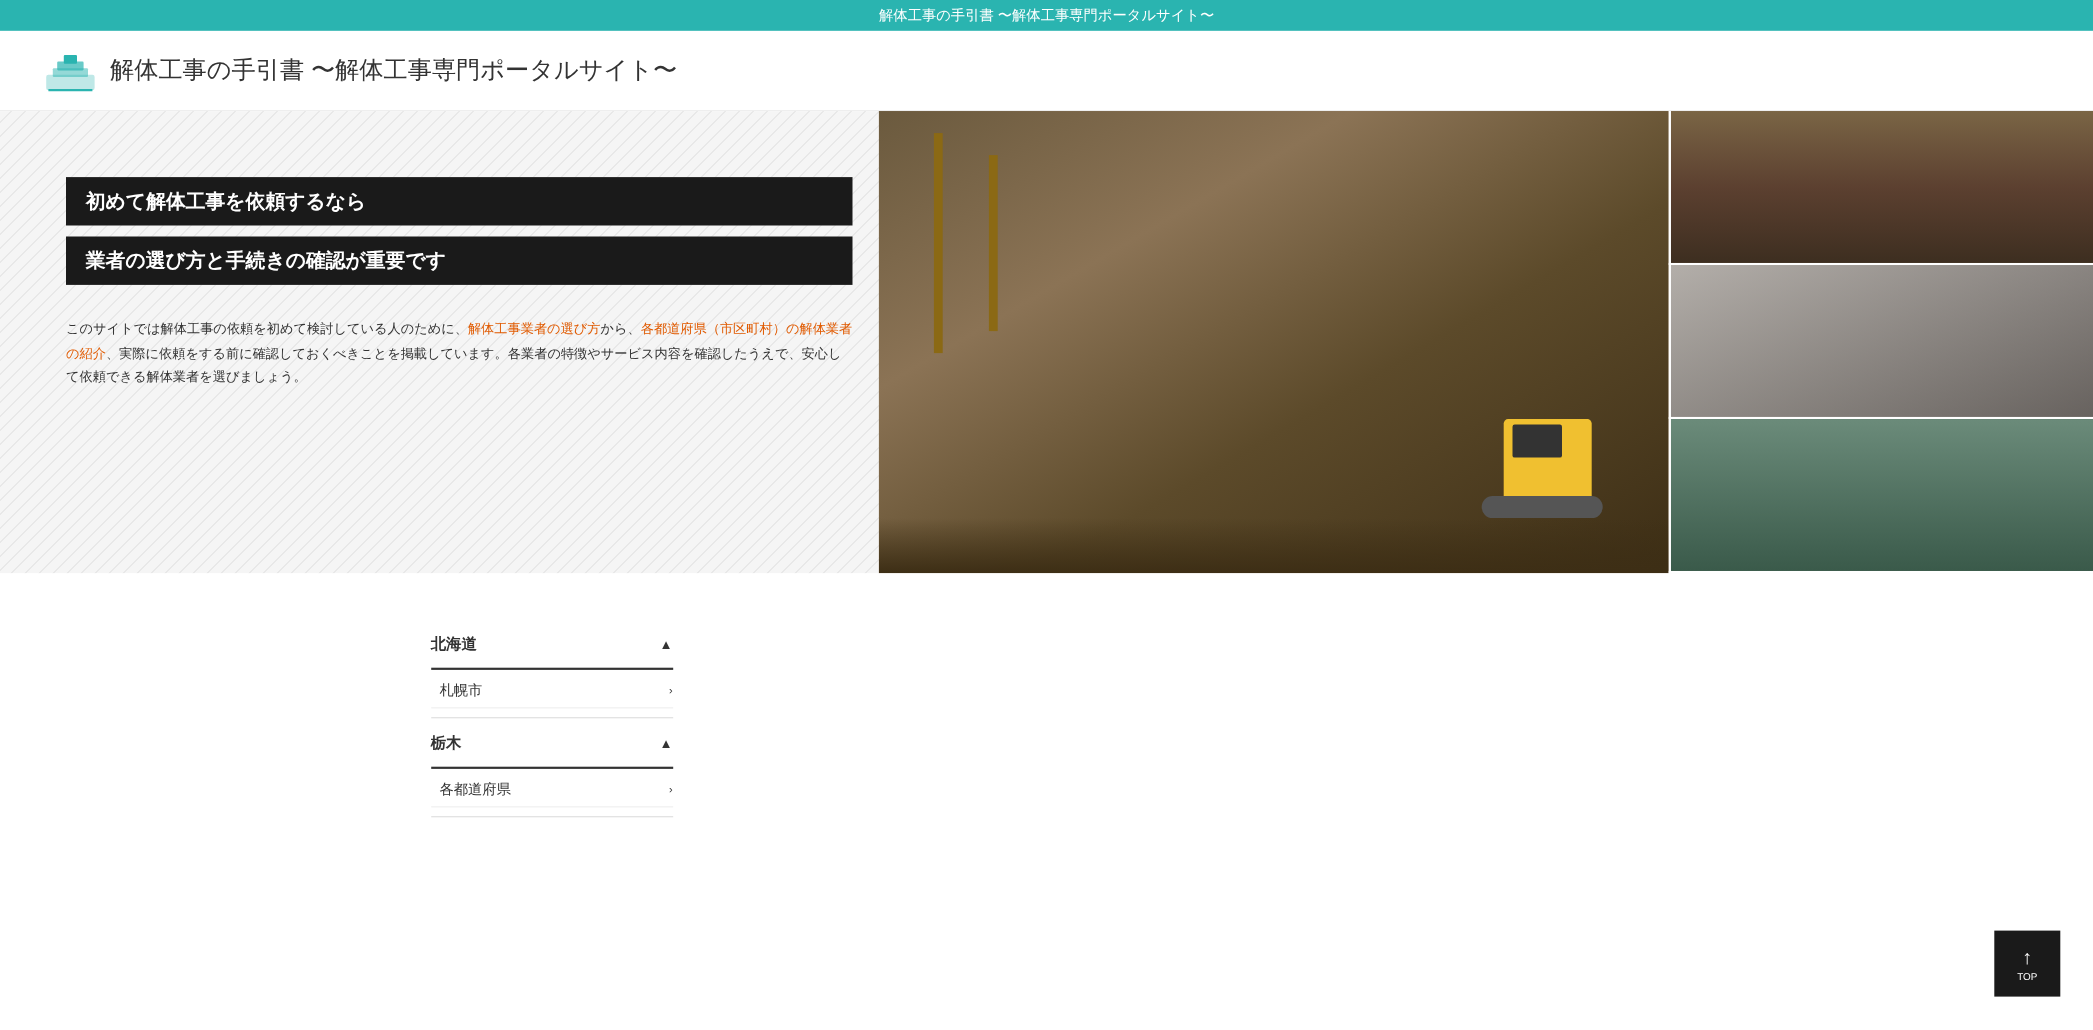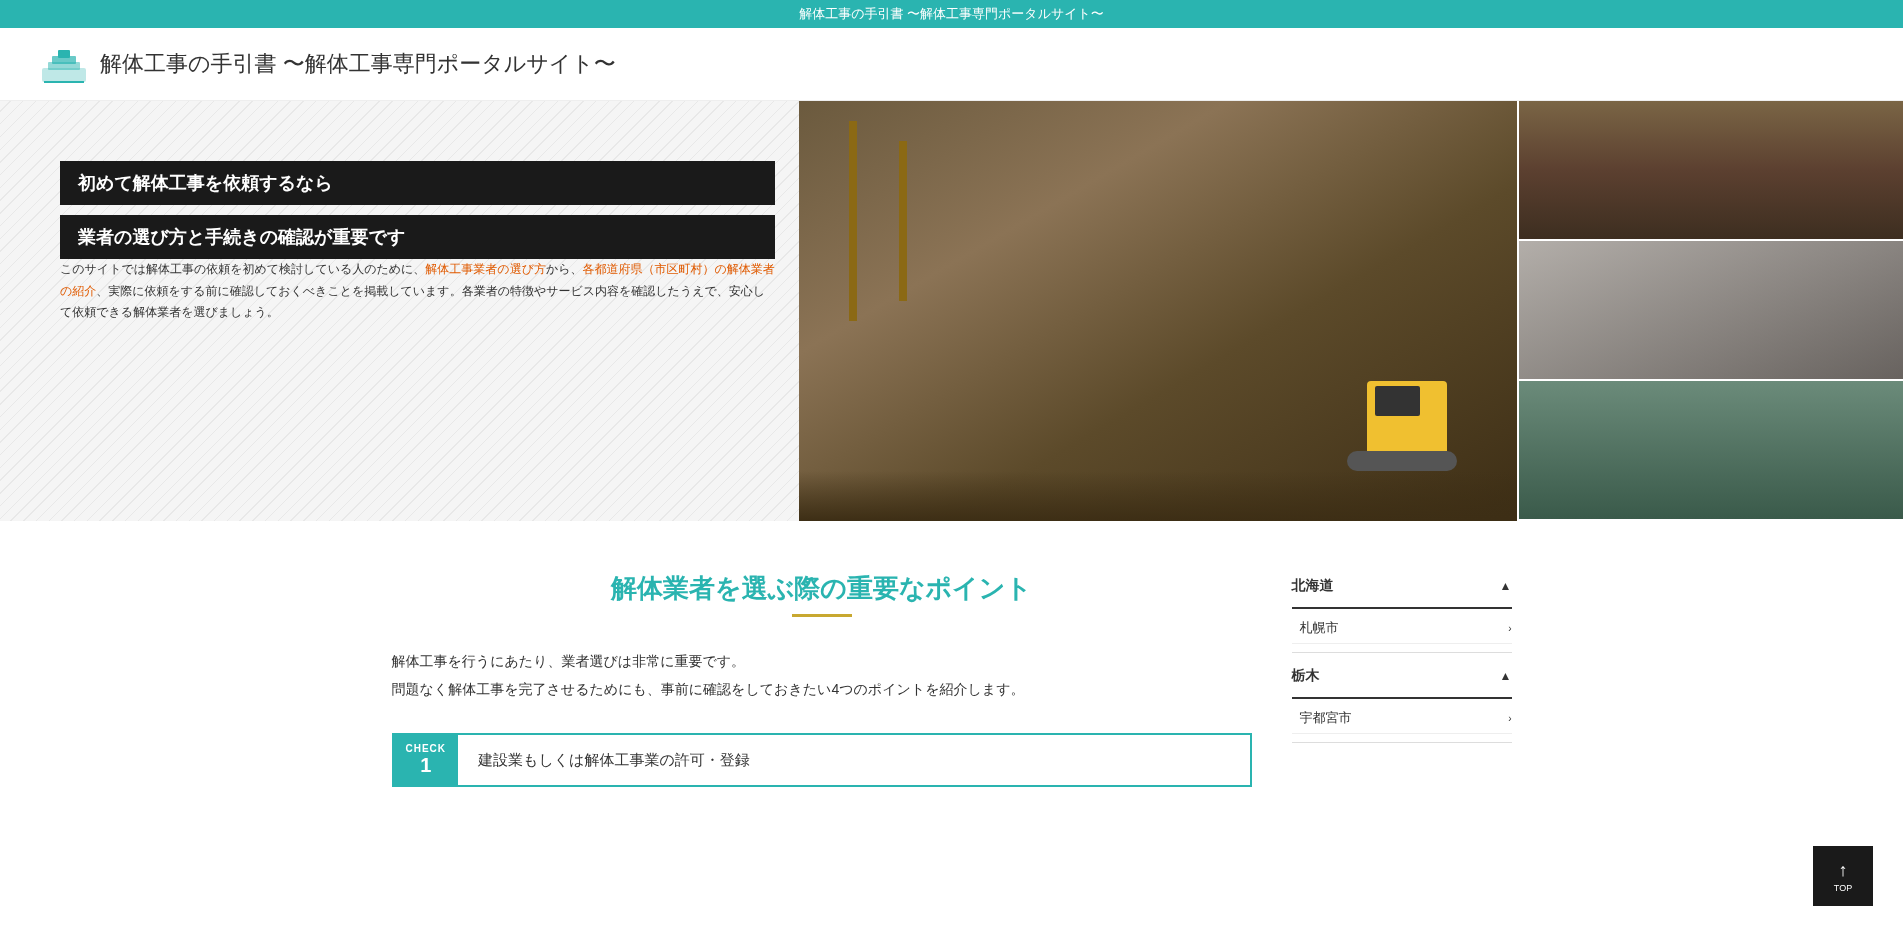--- a/index.html
+++ b/index.html
@@ -63,20 +63,21 @@
       display: inline-block;
       margin-bottom: 10px;
     }
     .hero-headline2 {
       background: #1a1a1a;
       color: #fff;
       padding: 10px 18px;
       font-size: 18px;
       font-weight: bold;
       display: inline-block;
+      margin-bottom: 30px;
     }
     .hero-body {
       font-size: 12px;
       line-height: 1.8;
       color: #333;
     }
     .hero-body .link-text {
       color: #e05a00;
       text-decoration: none;
     }
@@ -367,35 +368,20 @@
     </div>
     <div class="hero-side-imgs">
       <div class="side-img top"></div>
       <div class="side-img middle"></div>
       <div class="side-img bottom"></div>
     </div>
   </div>
 </section>
 
 <div class="main-content">
-  <div class="content-left">
-    <h2 class="section-title">解体業者を選ぶ際の重要なポイント</h2>
-    <div class="title-underline"></div>
-    <p class="section-desc">
-      <span>解体工事を行うにあたり、業者選びは非常に重要です。</span><br>
-      <span>問題なく解体工事を完了させるためにも、事前に確認をしておきたい4つのポイントを紹介します。</span>
-    </p>
-    <div class="check-card">
-      <div class="check-badge">
-        <span class="check-label">CHECK</span>
-        <span class="check-number">1</span>
-      </div>
-      <div class="check-content">建設業もしくは解体工事業の許可・登録</div>
-    </div>
-  </div>
 
   <aside class="sidebar">
 
     <div class="sidebar-region">
       <div class="sidebar-region-title">
         <span>北海道</span>
         <span class="arrow">▲</span>
       </div>
     </div>
     <div class="sidebar-city">
@@ -404,21 +390,21 @@
     </div>
     <hr class="sidebar-divider">
 
     <div class="sidebar-region">
       <div class="sidebar-region-title">
         <span>栃木</span>
         <span class="arrow">▲</span>
       </div>
     </div>
     <div class="sidebar-city">
-      <span>宇都宮市</span>
+      <span>各都道府県</span>
       <span class="chevron">›</span>
     </div>
     <hr class="sidebar-divider">
   </aside>
 </div>
 
 <div class="back-to-top">
   <span class="up-arrow">↑</span>
   <span>TOP</span>
 </div>

